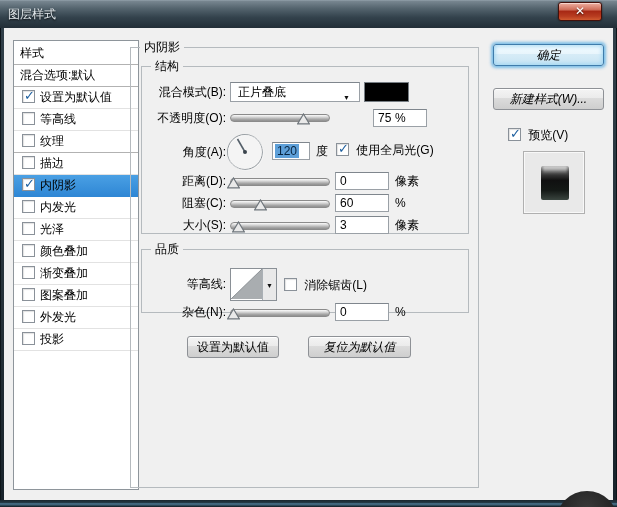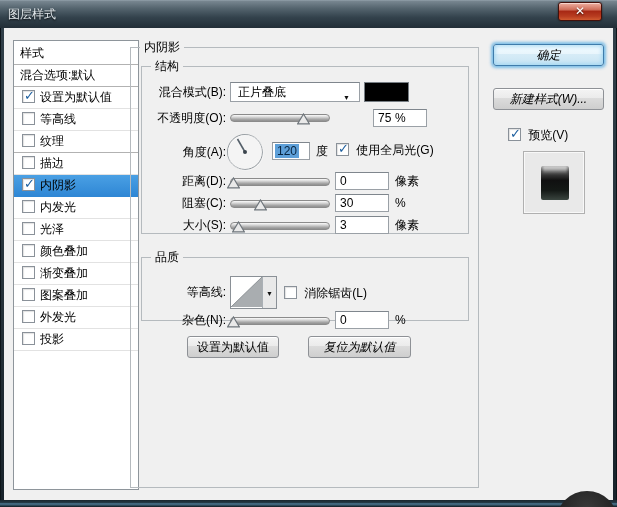--- a/index.html
+++ b/index.html
@@ -33,21 +33,21 @@
   .cb { width:13px; height:13px; background:#fff; border:1px solid #8a9199; display:inline-block;
     position:relative; box-shadow:inset 1px 1px 1px rgba(0,0,0,.12); }
   .cb .tick { position:absolute; left:1px; top:-3px; color:#1c5e9e; font-size:13px; font-weight:bold; line-height:15px; }
 
   
   .gb { position:absolute; border:1px solid #b5babe; }
   .gb > .gb-title { position:absolute; top:-8px; left:9px; background:#f0f0f0; padding:0 4px; line-height:15px; }
 
   .main-gb { left:126px; top:19px; width:349px; height:441px; }
   .fs-structure { left:10px; top:18px; width:328px; height:168px;padding-left:48px; }
-  .fs-quality { left:10px; top:209px; width:328px; height:64px; }
+  .fs-quality { left:10px; top:201px; width:328px; height:64px; }
 
   .flabel { position:absolute; left:0; width:84px; text-align:right; height:18px; line-height:18px; }
 
   
   .field { position:absolute; background:#fff; border:1px solid #9aa0a6; border-top-color:#7f868d;
     height:18px; line-height:16px; padding-left:4px; }
   .unit { position:absolute; height:18px; line-height:18px; }
 
   .dropdown { position:absolute; left:88px; width:130px; height:20px; background:#fff; border:1px solid #9aa0a6;
     border-top-color:#7f868d; line-height:18px; padding-left:7px; cursor:pointer; }
@@ -206,21 +206,21 @@
         <div class="field" style="top:105px;left:193px;width:54px;"><span>0</span></div>
         <span class="unit" style="top:105px;left:253px;">像素</span>
 
         <span class="flabel" style="top:127px;">阻塞(C):</span>
         <div class="slider" style="top:130px;">
           <div class="track"></div>
           <svg class="thumb" viewBox="0 0 13 12" style="left: calc(30% - 6px);">
               <path d="M6.5 1 L12.3 10.8 L0.7 10.8 Z" fill="#e9e9e9" stroke="#6f767c" stroke-width="1.2"></path>
             </svg>
         </div>
-        <div class="field" style="top:127px;left:193px;width:54px;"><span>30</span></div>
+        <div class="field" style="top:127px;left:193px;width:54px;"><span>60</span></div>
         <span class="unit" style="top:127px;left:253px;">%</span>
 
         <span class="flabel" style="top:149px;">大小(S):</span>
         <div class="slider" style="top:152px;">
           <div class="track"></div>
           <svg class="thumb" viewBox="0 0 13 12" style="left: calc(8% - 6px);">
               <path d="M6.5 1 L12.3 10.8 L0.7 10.8 Z" fill="#e9e9e9" stroke="#6f767c" stroke-width="1.2"></path>
             </svg>
         </div>
         <div class="field" style="top:149px;left:193px;width:54px;"><span>3</span></div>

